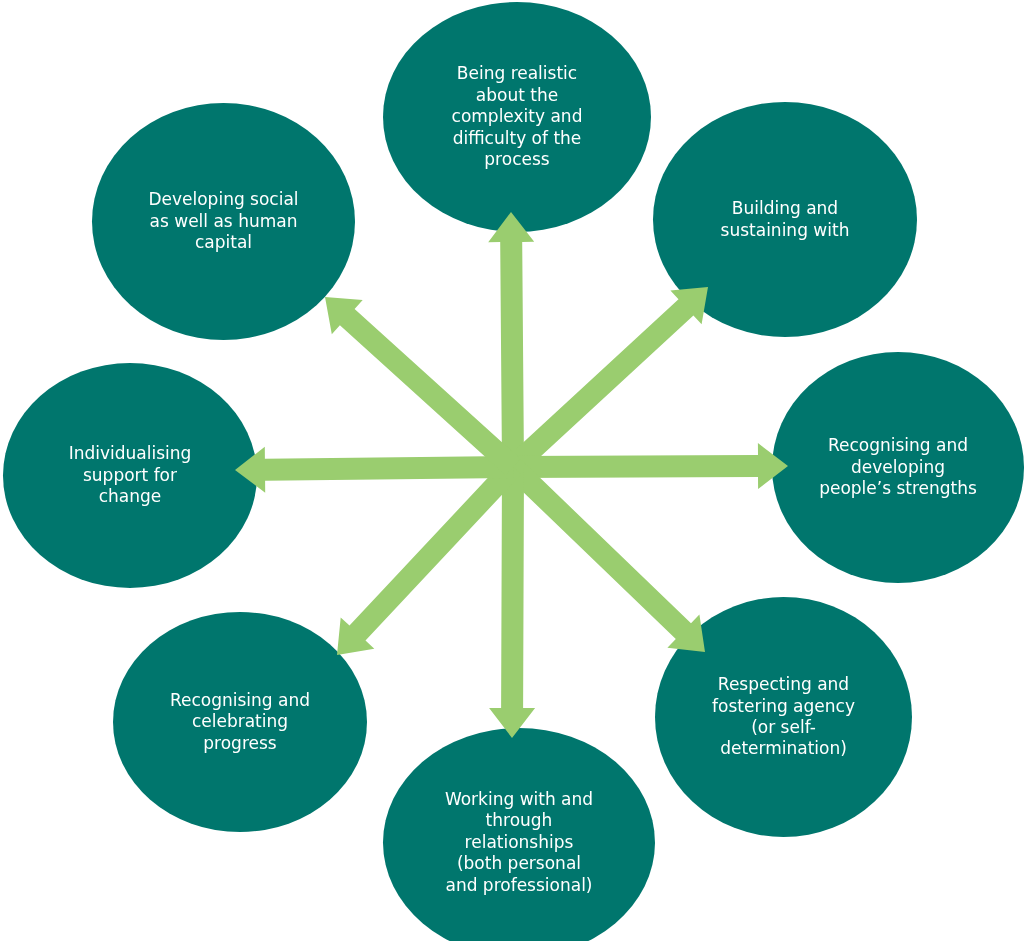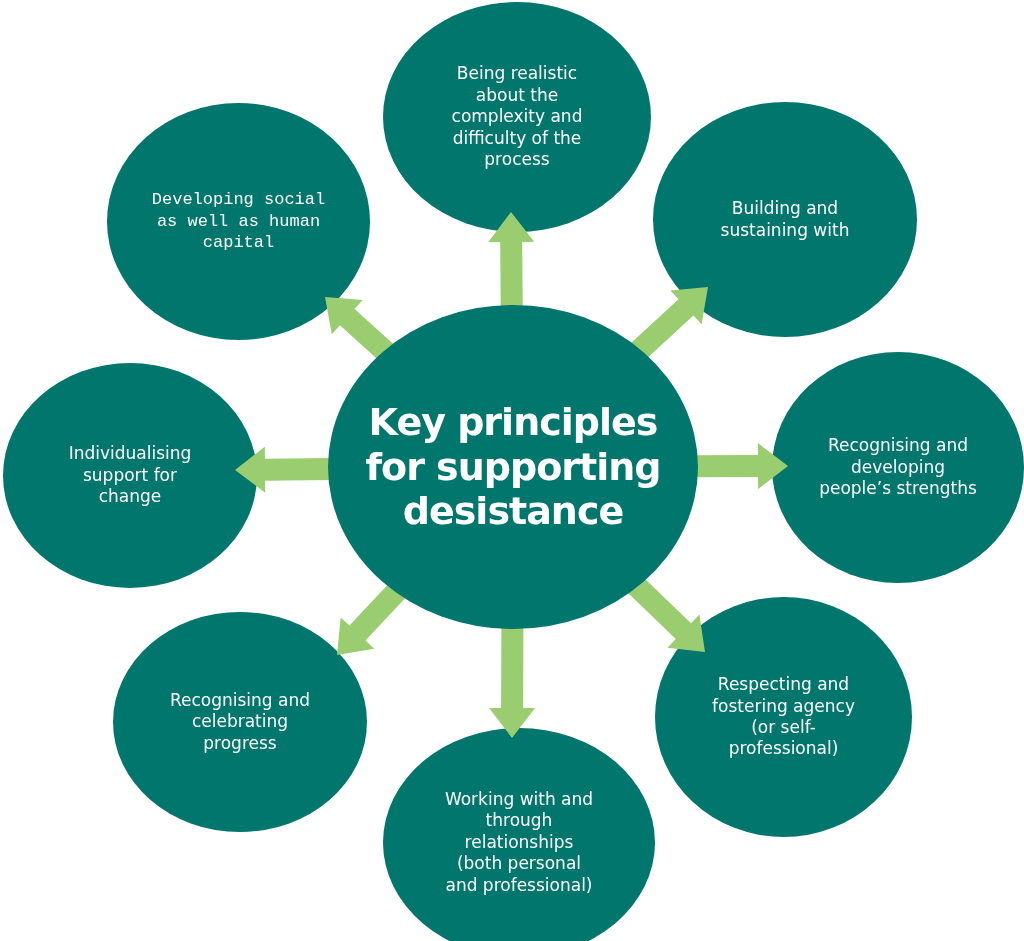--- a/index.html
+++ b/index.html
@@ -51,21 +51,21 @@
     letter-spacing: -1px;
   }
   
   .n0 { left: 383px; top: 2px;   width: 268px; height: 230px; }
   .n1 { left: 653px; top: 102px; width: 264px; height: 235px; }
   .n2 { left: 772px; top: 352px; width: 252px; height: 231px; }
   .n3 { left: 655px; top: 597px; width: 257px; height: 240px; }
   .n4 { left: 383px; top: 728px; width: 272px; height: 229px; }
   .n5 { left: 113px; top: 612px; width: 254px; height: 220px; }
   .n6 { left: 3px;   top: 363px; width: 254px; height: 225px; }
-  .n7 { left: 107px; top: 103px; width: 263px; height: 237px; font-family: Liberation Mono, monospace; }
+  .n7 { left: 92px; top: 103px; width: 263px; height: 237px; }
   .center-node { left: 328px; top: 305px; width: 370px; height: 324px; }
 </style>
 </head>
 <body>
 
 <div class="canvas">
 
   <div class="circle outer n0">
     <span class="label">Being realistic
 about the
@@ -82,21 +82,21 @@
   <div class="circle outer n2">
     <span class="label">Recognising and
 developing
 people’s strengths</span>
   </div>
 
   <div class="circle outer n3">
     <span class="label">Respecting and
 fostering agency
 (or self-
-professional)</span>
+determination)</span>
   </div>
 
   <div class="circle outer n4">
     <span class="label">Working with and
 through
 relationships
 (both personal
 and professional)</span>
   </div>
 
@@ -122,19 +122,14 @@
       <polygon points="524,466.9 522.2,241.9 534.2,241.8 511,212 488.2,242.2 500.2,242.1 502,467.1" fill="#9ACD6F"></polygon>
       <polygon points="520.5,475.1 693.4,315.4 701.6,324.2 708,287 670.4,290.4 678.5,299.3 505.5,458.9" fill="#9ACD6F"></polygon>
       <polygon points="513,478 758,477.1 758.1,489.1 788,466 757.9,443.1 758,455.1 513,456" fill="#9ACD6F"></polygon>
       <polygon points="505.4,474.9 675.8,639.1 667.4,647.7 705,652 699.4,614.6 691,623.3 520.6,459.1" fill="#9ACD6F"></polygon>
       <polygon points="502,467 501.1,708 489.1,707.9 512,738 535.1,708.1 523.1,708 524,467" fill="#9ACD6F"></polygon>
       <polygon points="505,459.5 349.5,625.6 340.7,617.4 337,655 374.3,648.8 365.5,640.6 521,474.5" fill="#9ACD6F"></polygon>
       <polygon points="512.9,456 264.9,458.7 264.8,446.7 235,470 265.2,492.7 265.1,480.7 513.1,478" fill="#9ACD6F"></polygon>
       <polygon points="520.4,458.8 354.6,309 362.7,300.1 325,297 331.8,334.2 339.9,325.3 505.6,475.2" fill="#9ACD6F"></polygon>
     </svg>
 
-  <div class="circle center-node">
-    <span class="label center-label">Key principles
-for supporting
-desistance</span>
-  </div>
 
 </div>
 
 </body></html>

